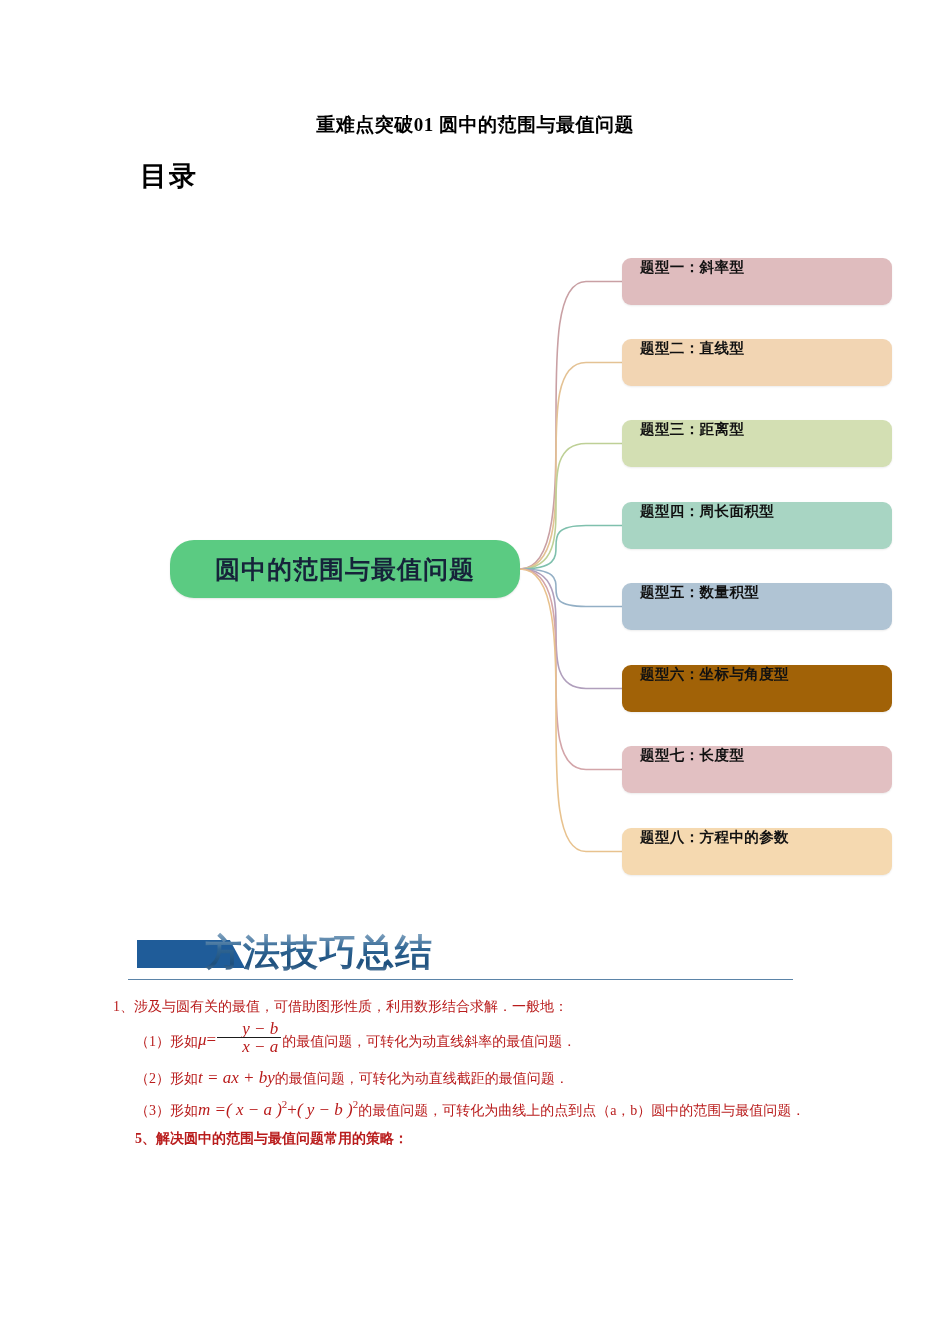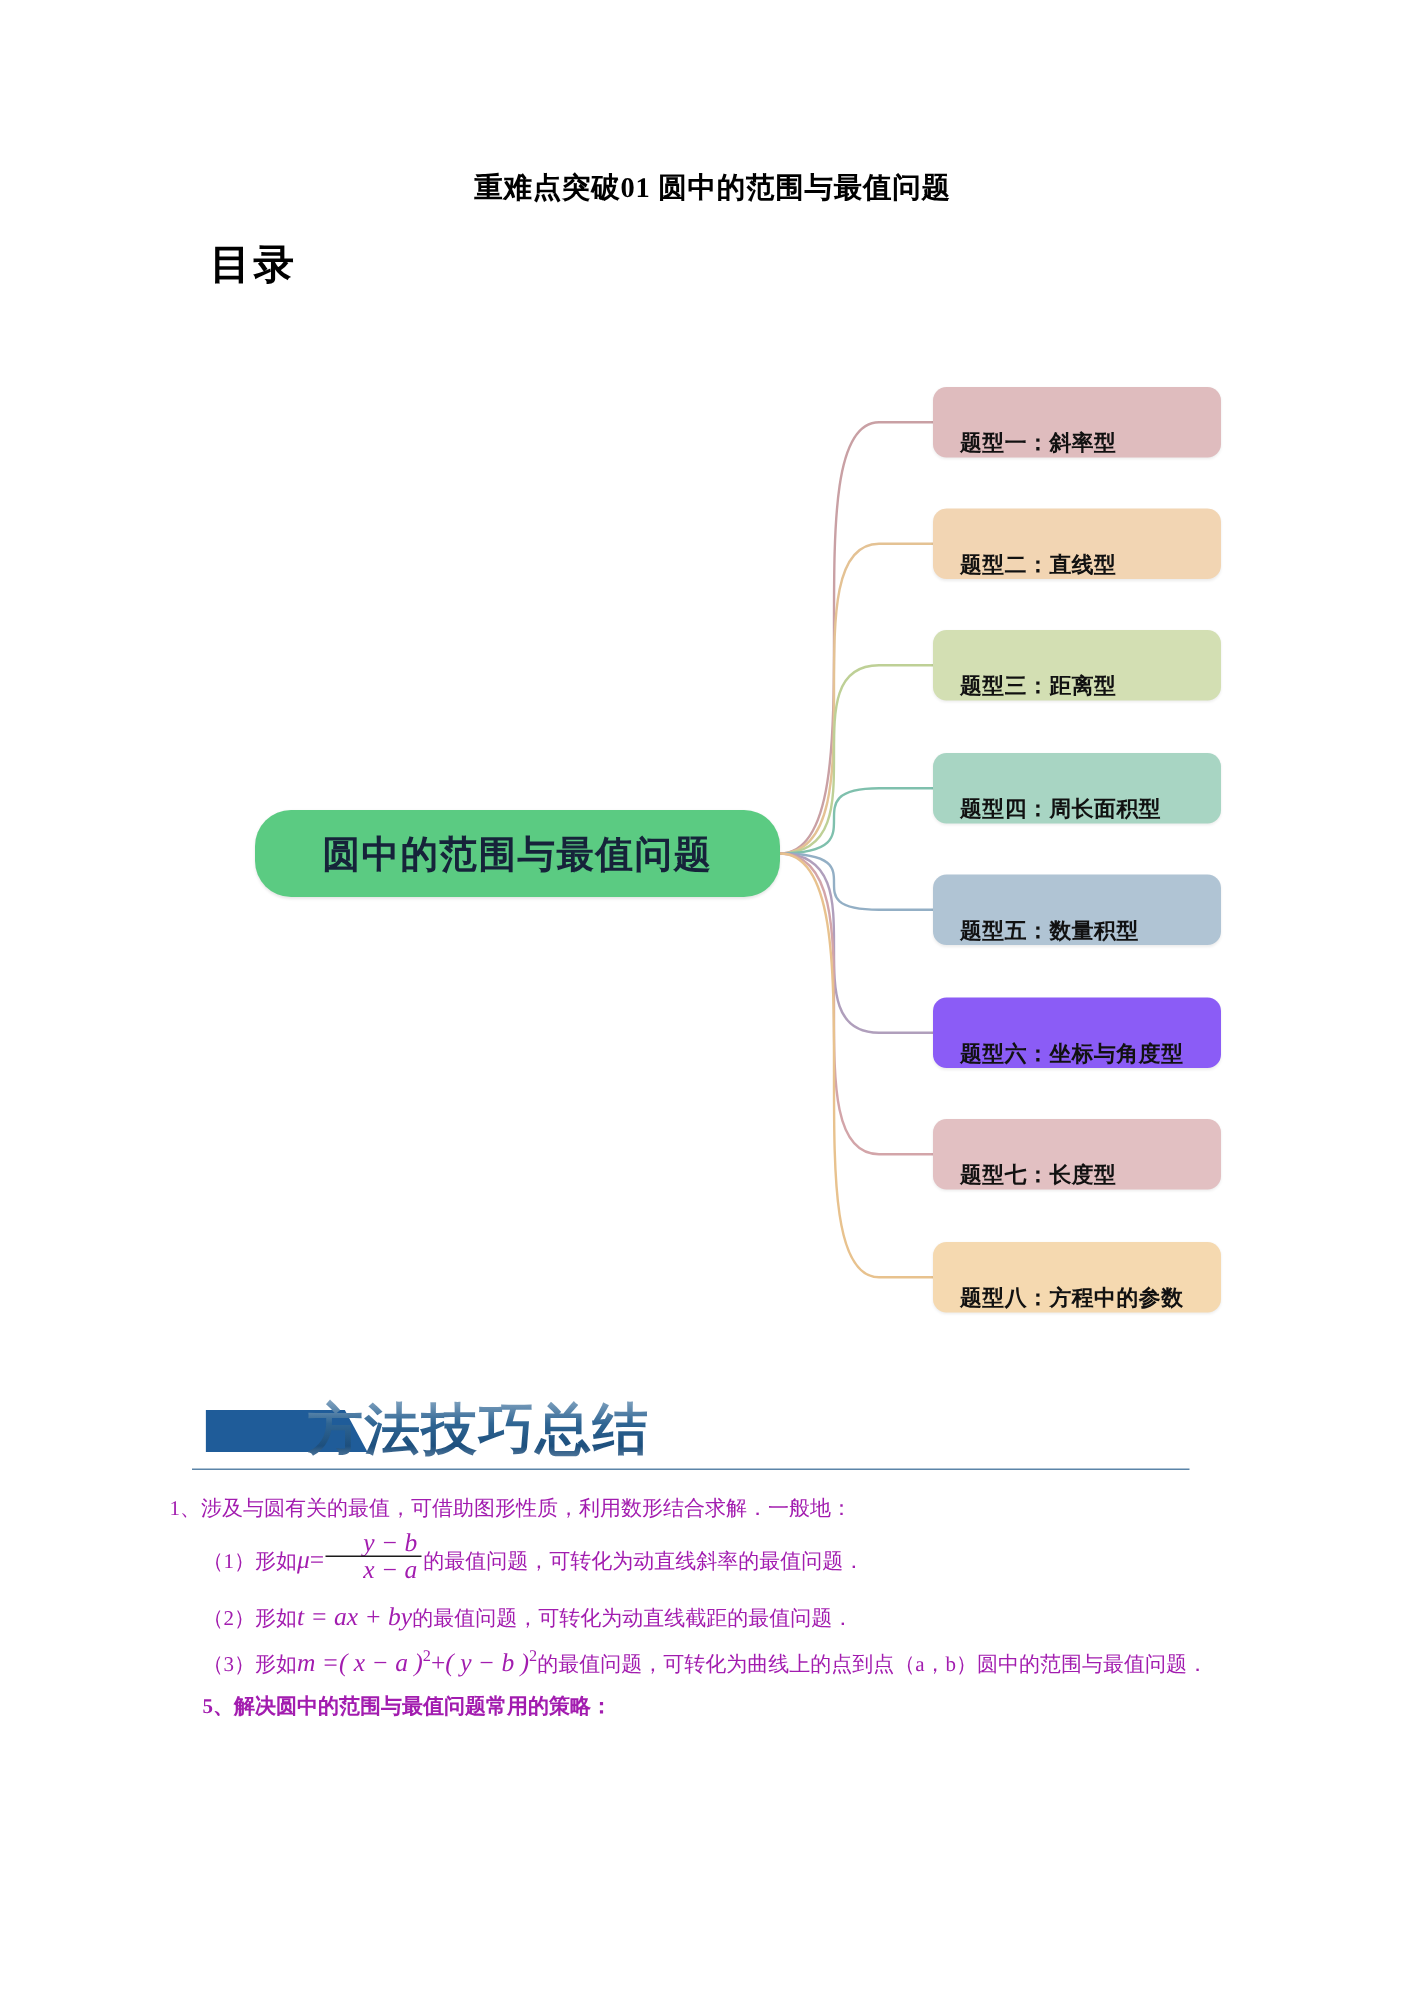--- a/index.html
+++ b/index.html
@@ -73,25 +73,25 @@
     font-family: "DejaVu Sans", "Liberation Sans", sans-serif;
     font-weight: bold;
     font-size: 25px;
     color: #16233a;
     letter-spacing: 1px;
     white-space: nowrap;
   }
   .topic-node {
     position: absolute;
     left: 622px;
-    width: 192px;
+    width: 270px;
     height: 47px;
     border-radius: 9px;
     display: flex;
-    align-items: flex-end;
+    align-items: flex-start;
     box-shadow: 0 1px 2px rgba(0,0,0,0.08);
   }
   .topic-node .label {
     font-family: "DejaVu Sans", "Liberation Sans", sans-serif;
     font-weight: bold;
     font-size: 14.5px;
     color: #111111;
     padding-left: 18px;
     white-space: nowrap;
     letter-spacing: 0.4px;
@@ -140,21 +140,21 @@
   }
 
   
   .body-copy {
     position: absolute;
     left: 113px;
     top: 996px;
     width: 740px;
     font-family: "Liberation Serif", "DejaVu Serif", serif;
     font-size: 14px;
-    color: #a21caf;
+    color: #b91c1c;
     line-height: 1.55;
   }
   .body-copy p {
     margin: 0 0 5px 0;
   }
   .p-indent { text-indent: 22px; }
   .p-bold { font-weight: bold; text-indent: 22px; }
 
   
   .math {
@@ -221,21 +221,21 @@
   </div>
   <div class="topic-node" id="topic-2" style="top: 180px; background: rgb(211, 223, 179);">
     <span class="label">题型三：距离型</span>
   </div>
   <div class="topic-node" id="topic-3" style="top: 262px; background: rgb(168, 213, 195);">
     <span class="label">题型四：周长面积型</span>
   </div>
   <div class="topic-node" id="topic-4" style="top: 343px; background: rgb(176, 196, 212);">
     <span class="label">题型五：数量积型</span>
   </div>
-  <div class="topic-node" id="topic-5" style="top: 425px; background: #8b5cf6;">
+  <div class="topic-node" id="topic-5" style="top: 425px; background: #a16207;">
     <span class="label">题型六：坐标与角度型</span>
   </div>
   <div class="topic-node" id="topic-6" style="top: 506px; background: rgb(226, 192, 194);">
     <span class="label">题型七：长度型</span>
   </div>
   <div class="topic-node" id="topic-7" style="top: 588px; background: rgb(245, 217, 176);">
     <span class="label">题型八：方程中的参数</span>
   </div>
 </div>
 

